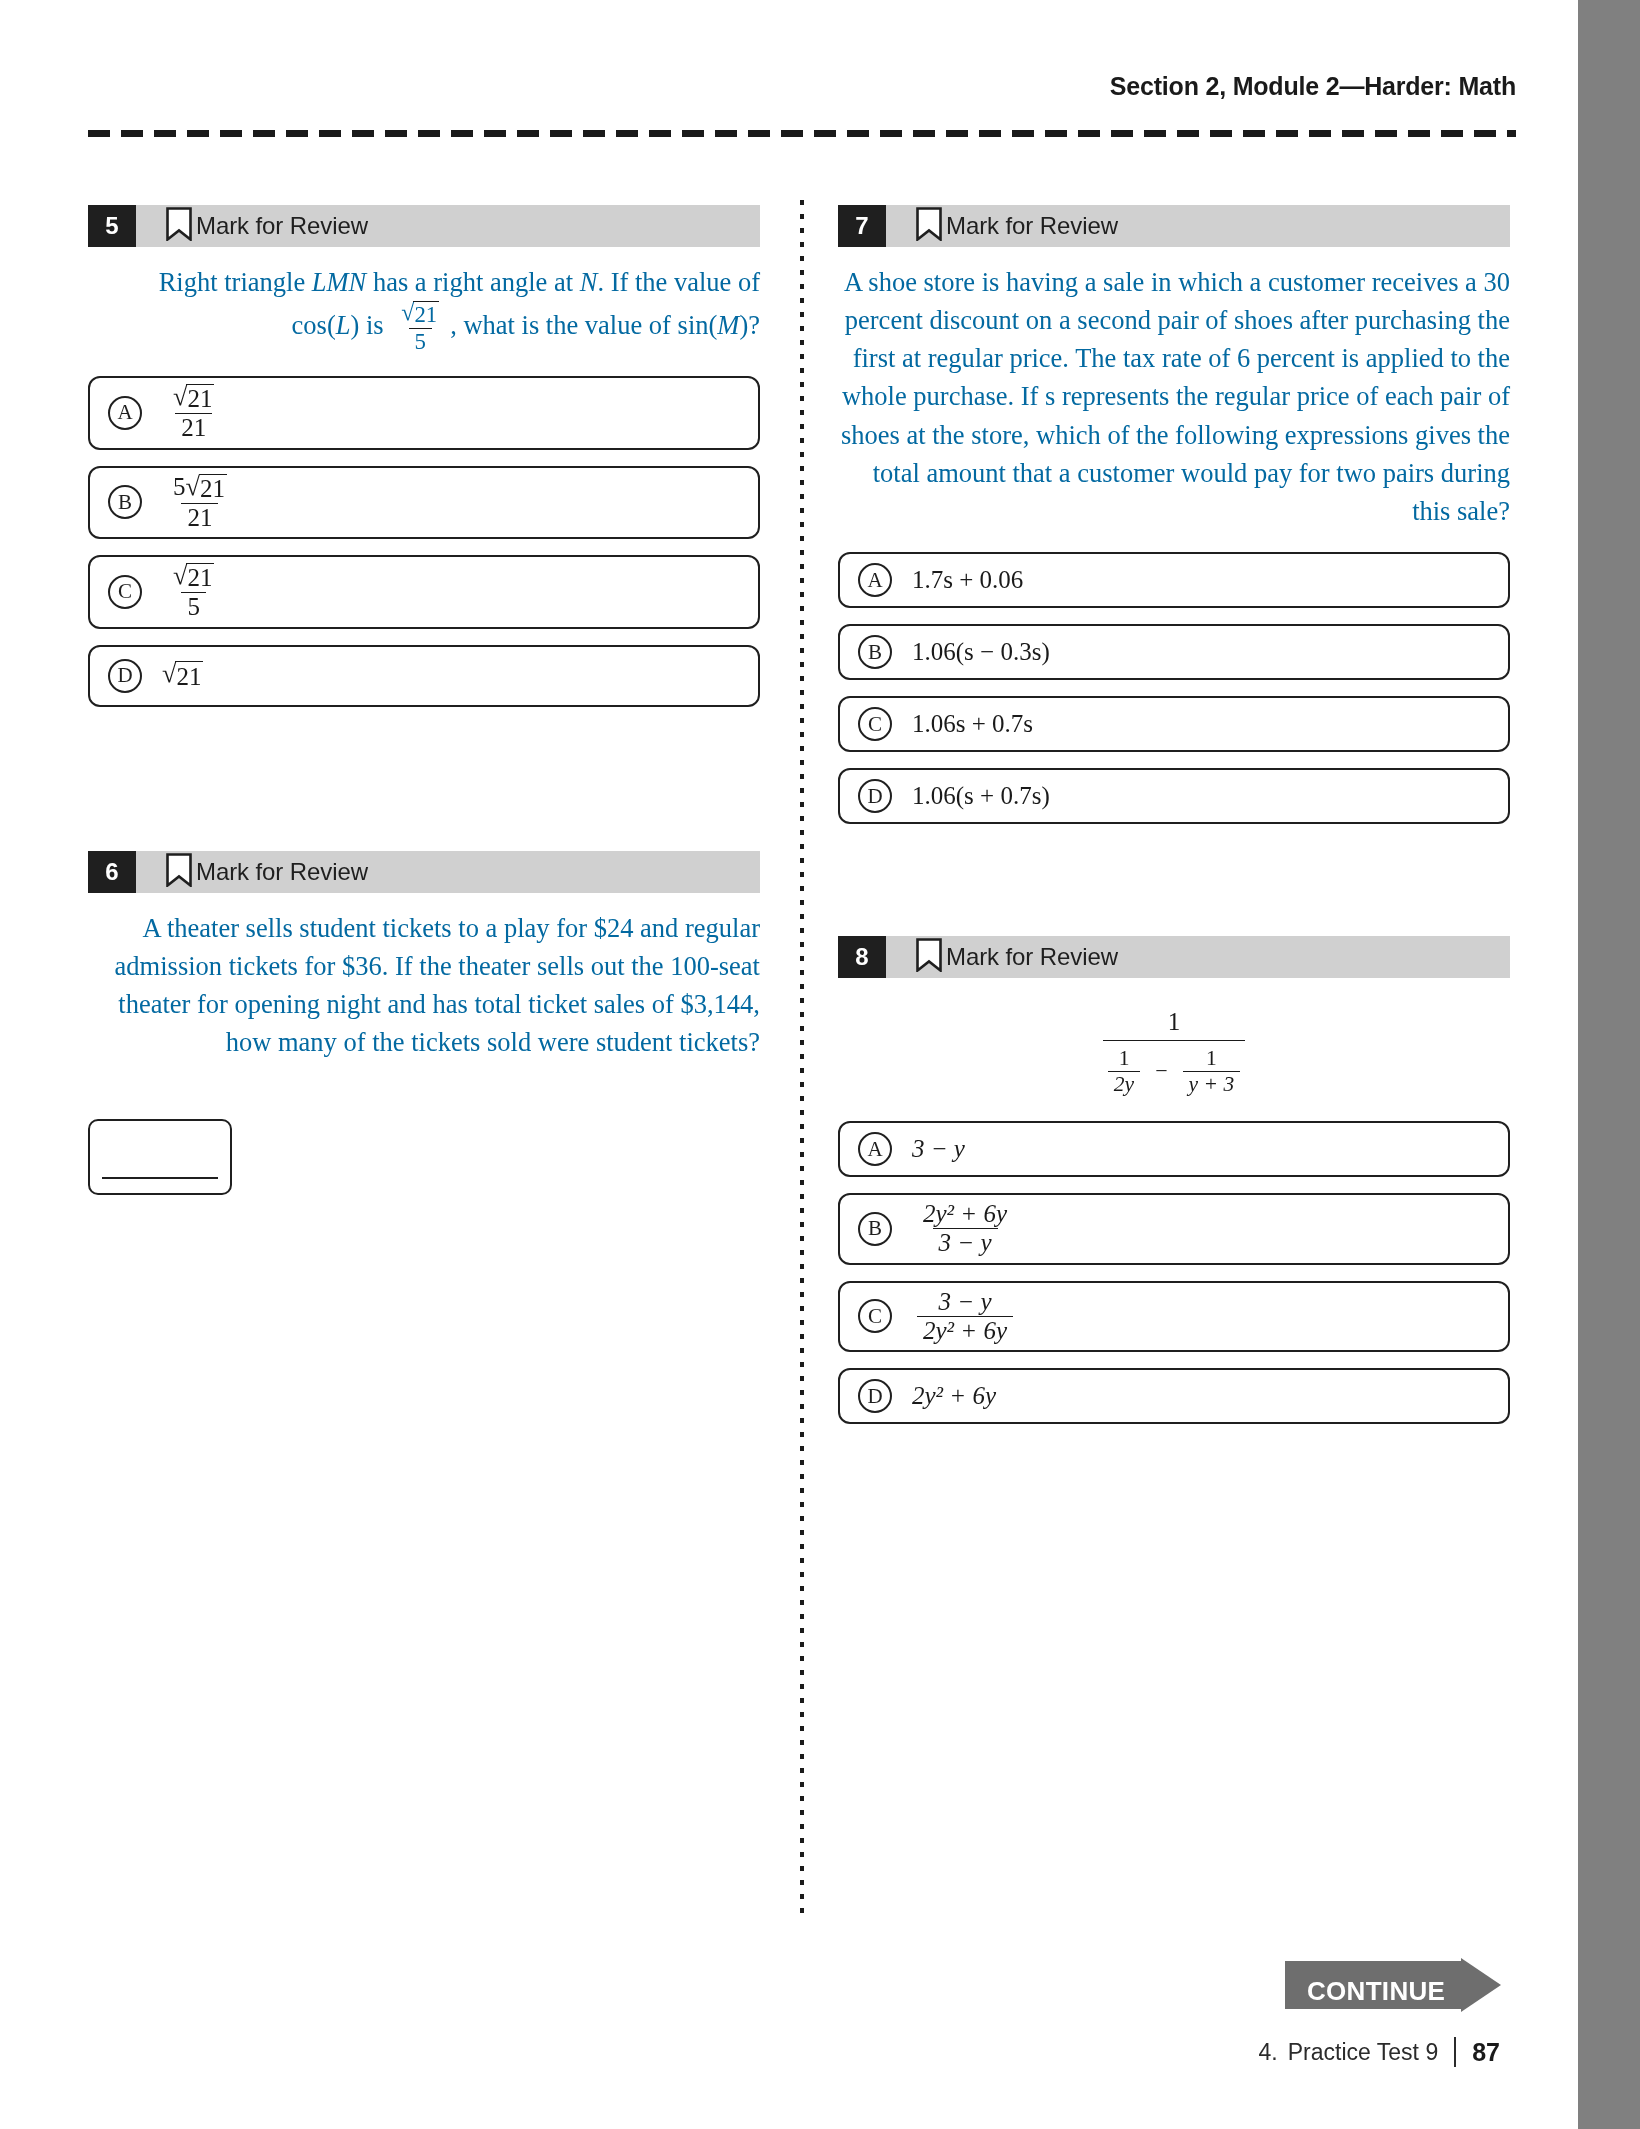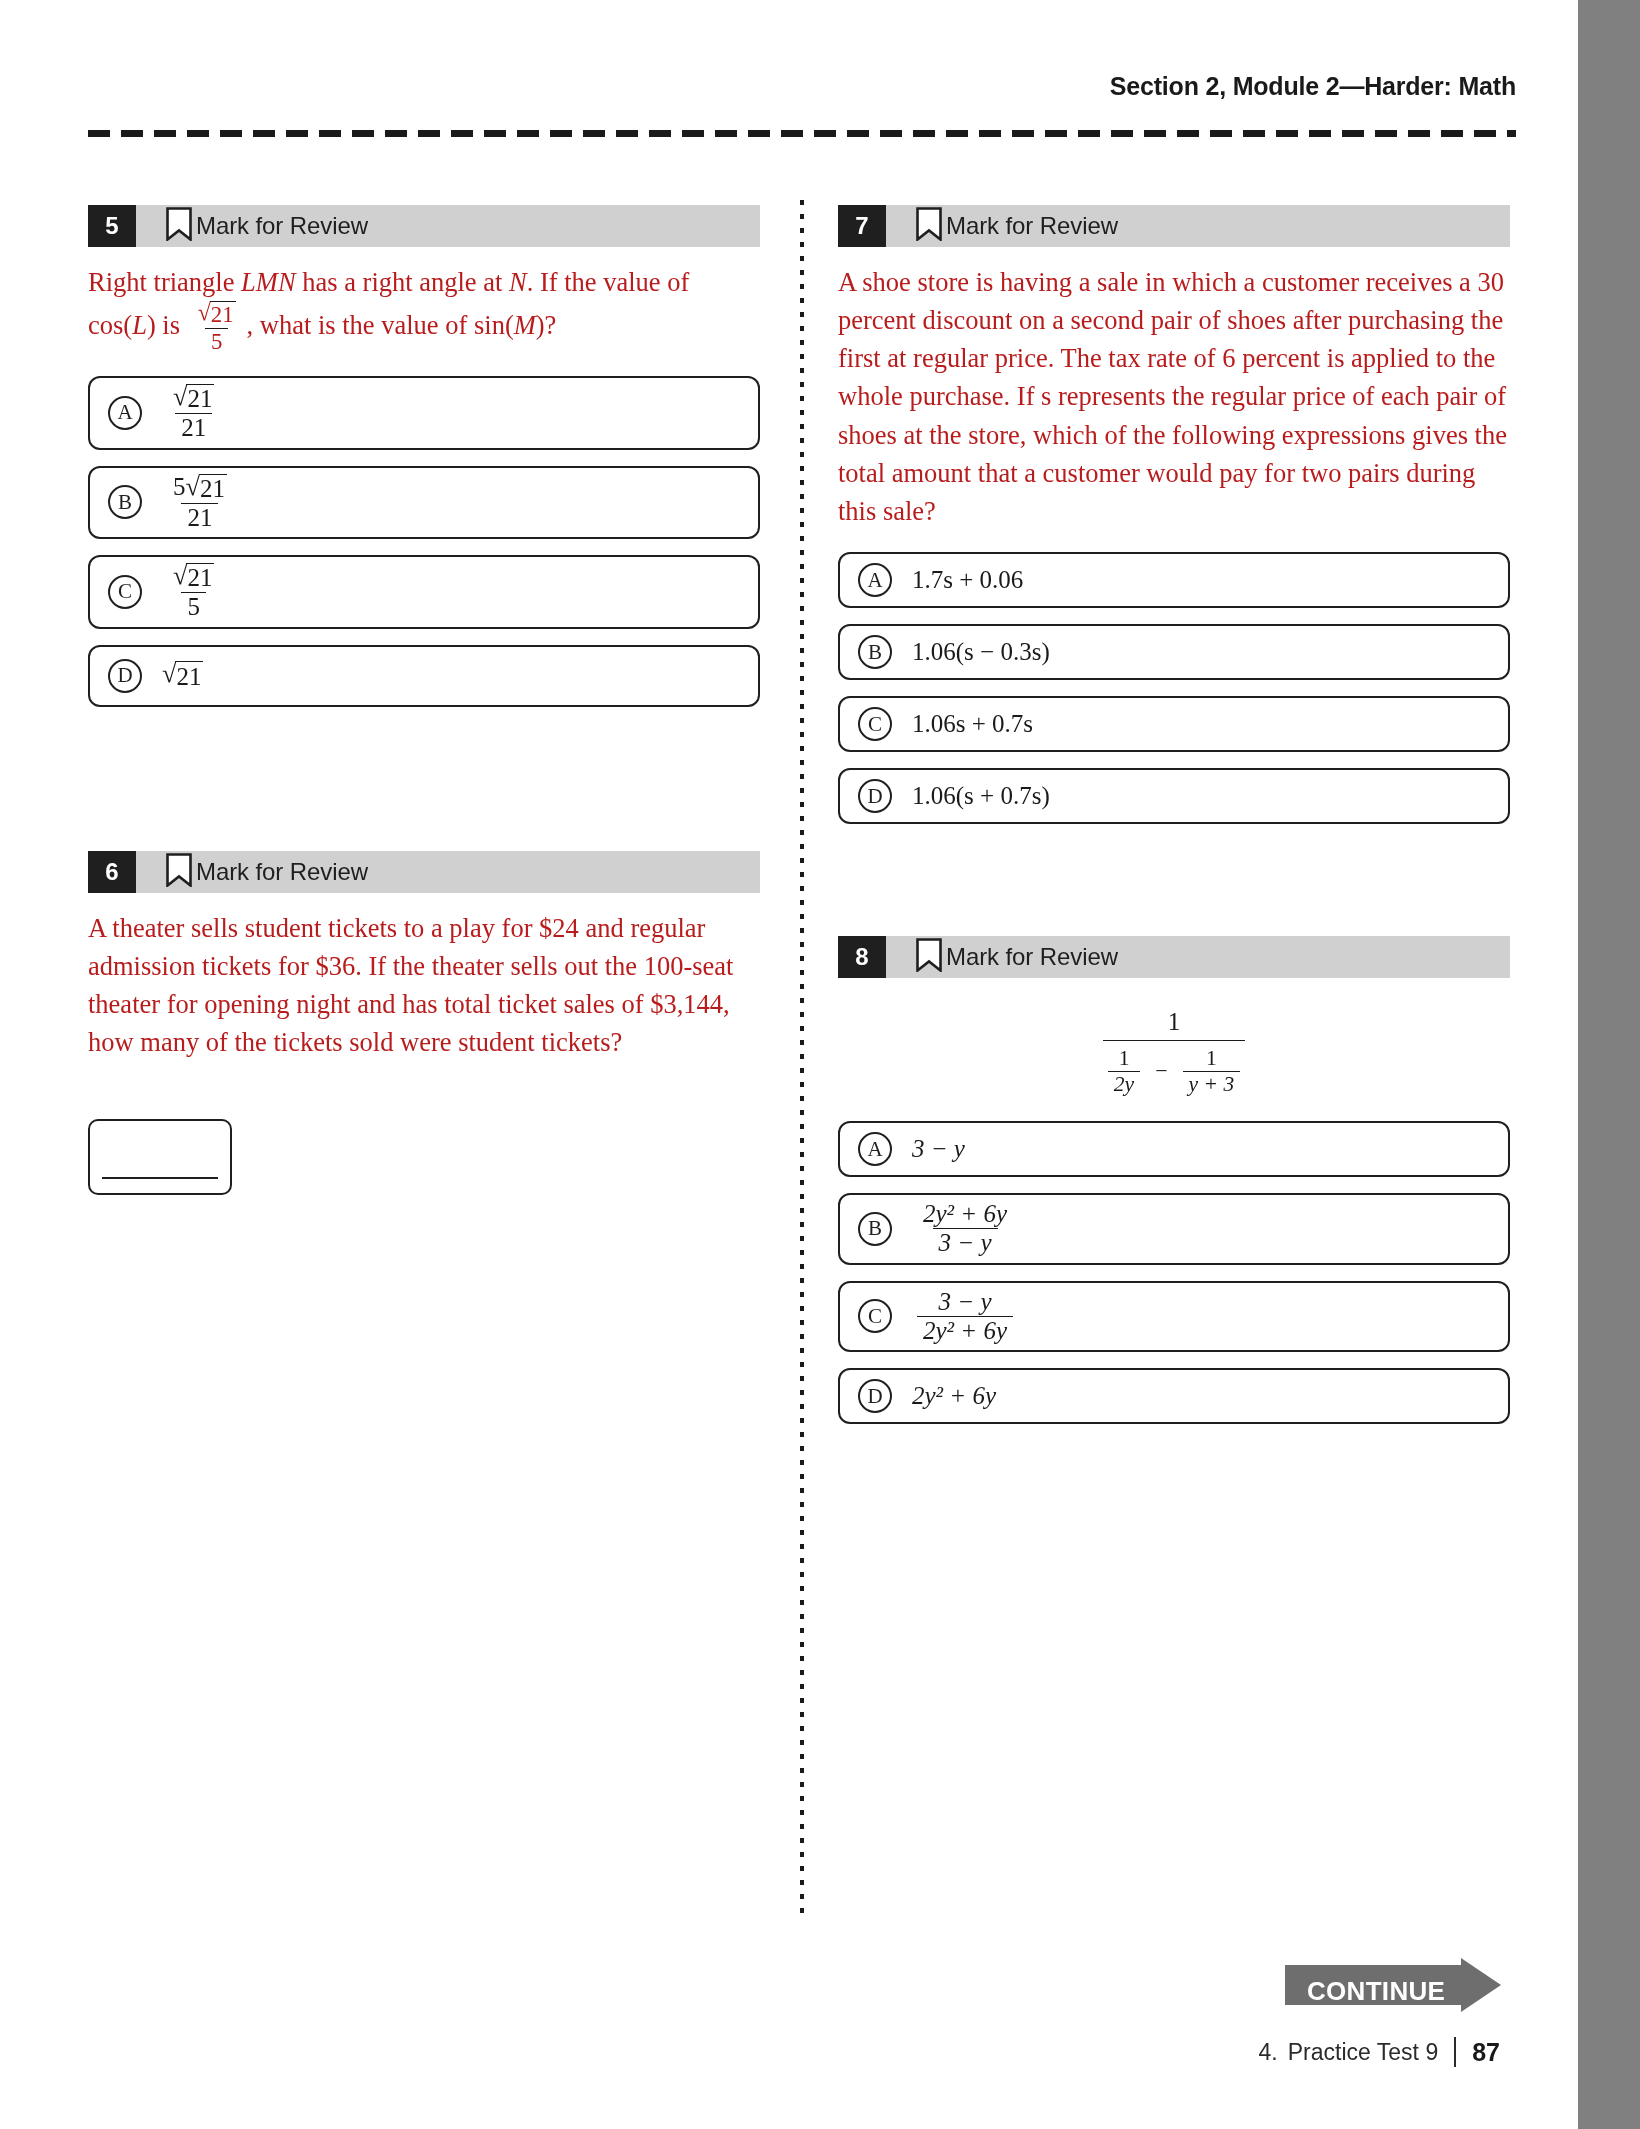--- a/index.html
+++ b/index.html
@@ -99,22 +99,22 @@
     font-family: "Liberation Sans", sans-serif;
     font-size: 24px;
     color: #1f1f1f;
     letter-spacing: -0.1px;
   }
 
   
   .stem {
     font-size: 26.5px;
     line-height: 1.44;
-    color: #b91c1c;
-    text-align: left;
+    color: #0369a1;
+    text-align: right;
   }
   .stem i, .mi { font-style: italic; }
 
   
   .choices { margin-top: 22px; }
   .choice {
     border: 2.5px solid #1f1f1f;
     border-radius: 12px;
     min-height: 56px;
     display: flex;
@@ -213,21 +213,21 @@
   .continue {
     position: absolute;
     top: 1958px;
     left: 1285px;
     display: flex;
     align-items: center;
     height: 54px;
   }
   .continue-body {
     background: #6e6e6e;
-    height: 40px;
+    height: 48px;
     display: flex;
     align-items: center;
     padding: 12px 16px 0 22px;
     color: #ffffff;
     font-family: "Liberation Sans", sans-serif;
     font-weight: bold;
     font-size: 26px;
     letter-spacing: 0.3px;
   }
   .continue-arrow {

